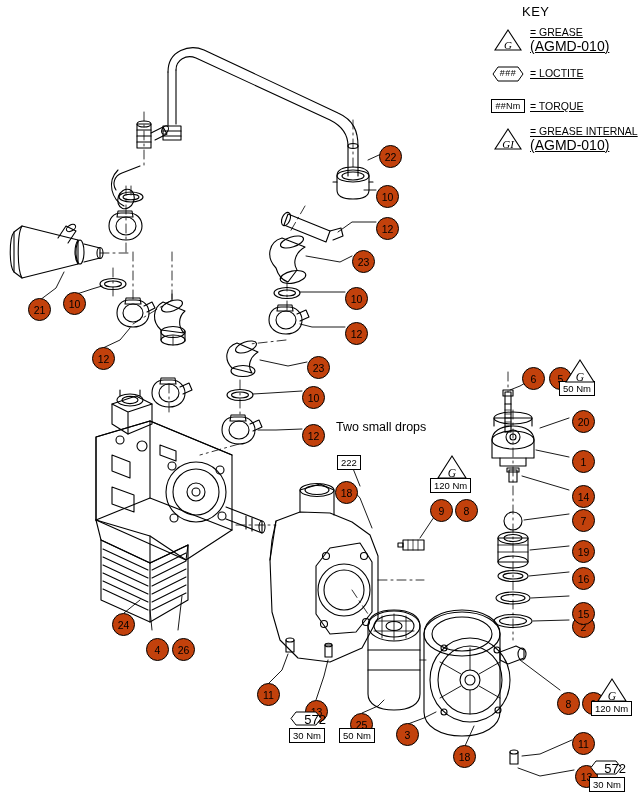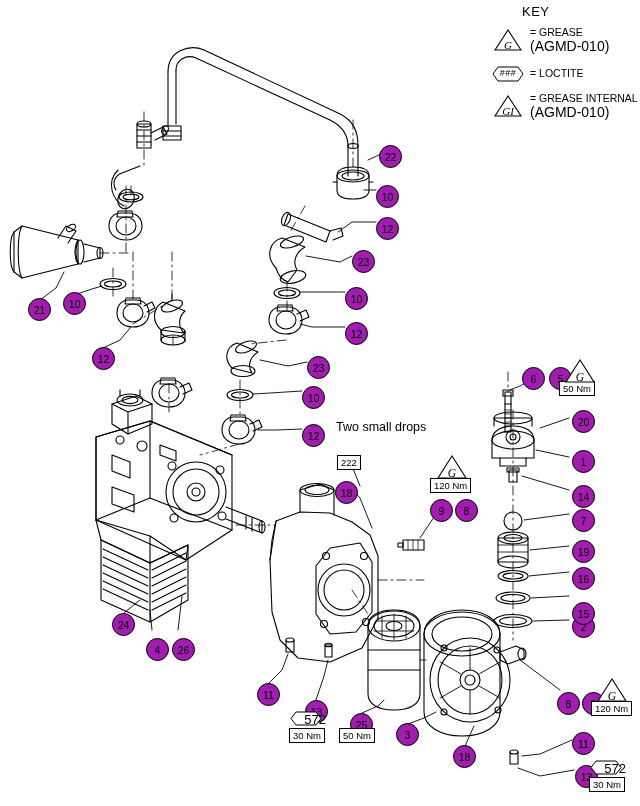--- a/index.html
+++ b/index.html
@@ -40,20 +40,21 @@
     display: flex;
     justify-content: center;
     align-items: center;
     flex: none;
   }
   .key-text {
     font-size: 10.5px;
     color: #000;
     line-height: 1.15;
     white-space: nowrap;
+    text-decoration: underline;
   }
   .key-sub {
     font-size: 14px;
     color: #000;
   }
   
   .tri {
     position: relative;
     width: 28px;
     height: 24px;
@@ -90,21 +91,21 @@
     background: #fff;
     letter-spacing: .3px;
   }
   
   .balloon {
     position: absolute;
     width: 23px;
     height: 23px;
     border: 1.2px solid #000;
     border-radius: 50%;
-    background: #a21caf;
+    background: #c2410c;
     font-size: 10.5px;
     color: #000;
     display: flex;
     align-items: center;
     justify-content: center;
     box-sizing: border-box;
     z-index: 6;
   }
   .tbox {
     position: absolute;
@@ -505,20 +506,28 @@
             <polygon points="6,8 11,1 31,1 36,8 31,15 11,15" fill="#fff" stroke="#000" stroke-width="1"></polygon>
           </svg>
           <span>###</span>
         </div>
       </div>
       <div class="key-text">
         <span>= LOCTITE</span>
       </div>
     </div>
 
+    <div class="key-row">
+      <div class="key-sym">
+        <div class="torqbox">##Nm</div>
+      </div>
+      <div class="key-text">
+        <span>= TORQUE</span>
+      </div>
+    </div>
 
     <div class="key-row">
       <div class="key-sym">
         <div class="tri">
           <svg width="28" height="24">
               <polygon points="14,2 27,22 1,22" fill="#fff" stroke="#000" stroke-width="1.1"></polygon>
             </svg>
           <span>GI</span>
         </div>
       </div>

